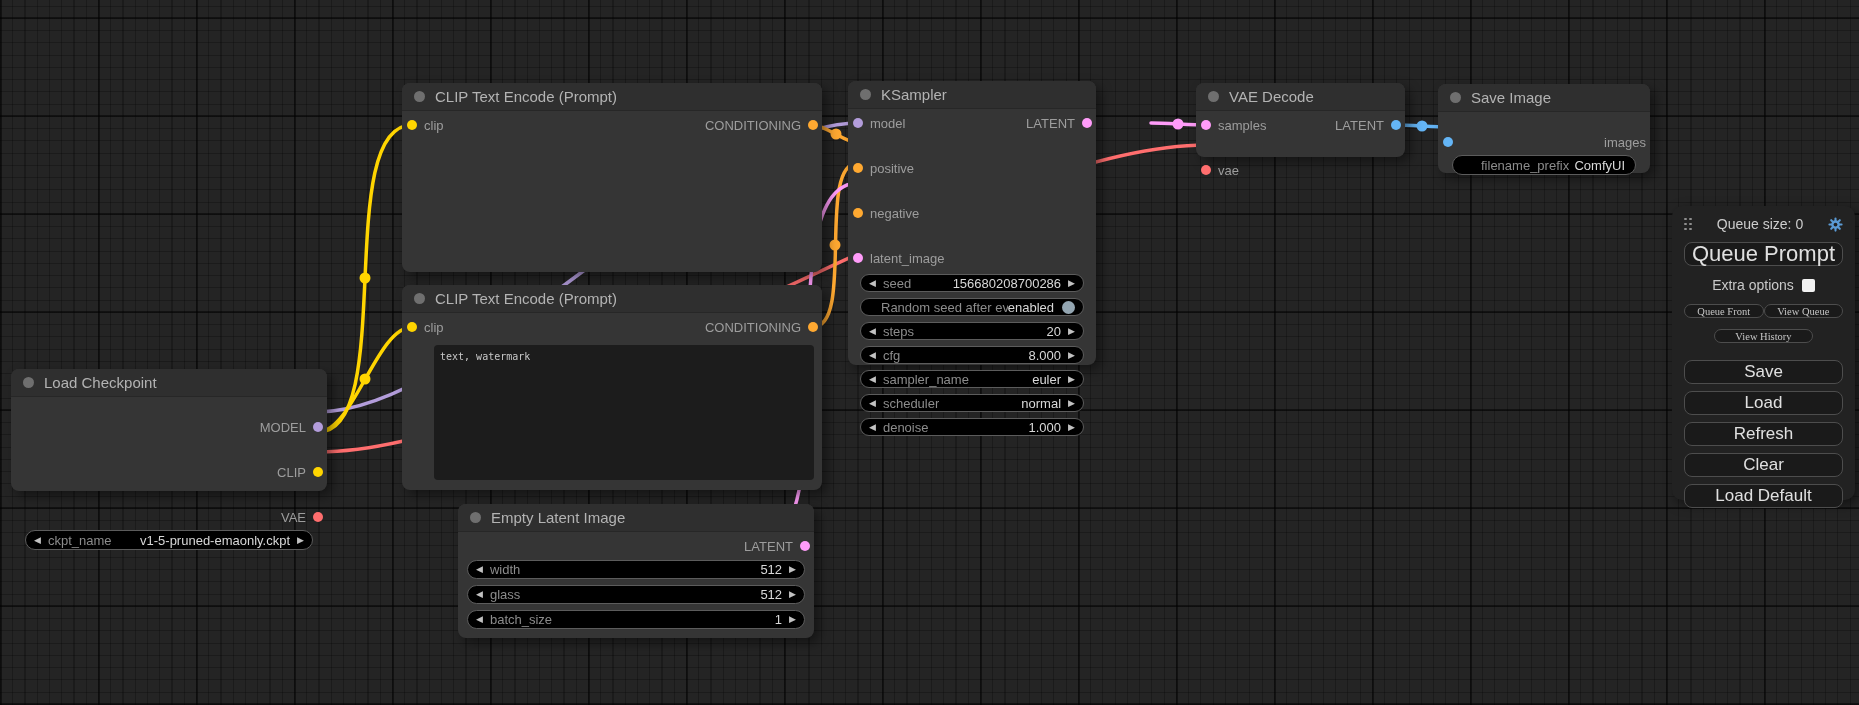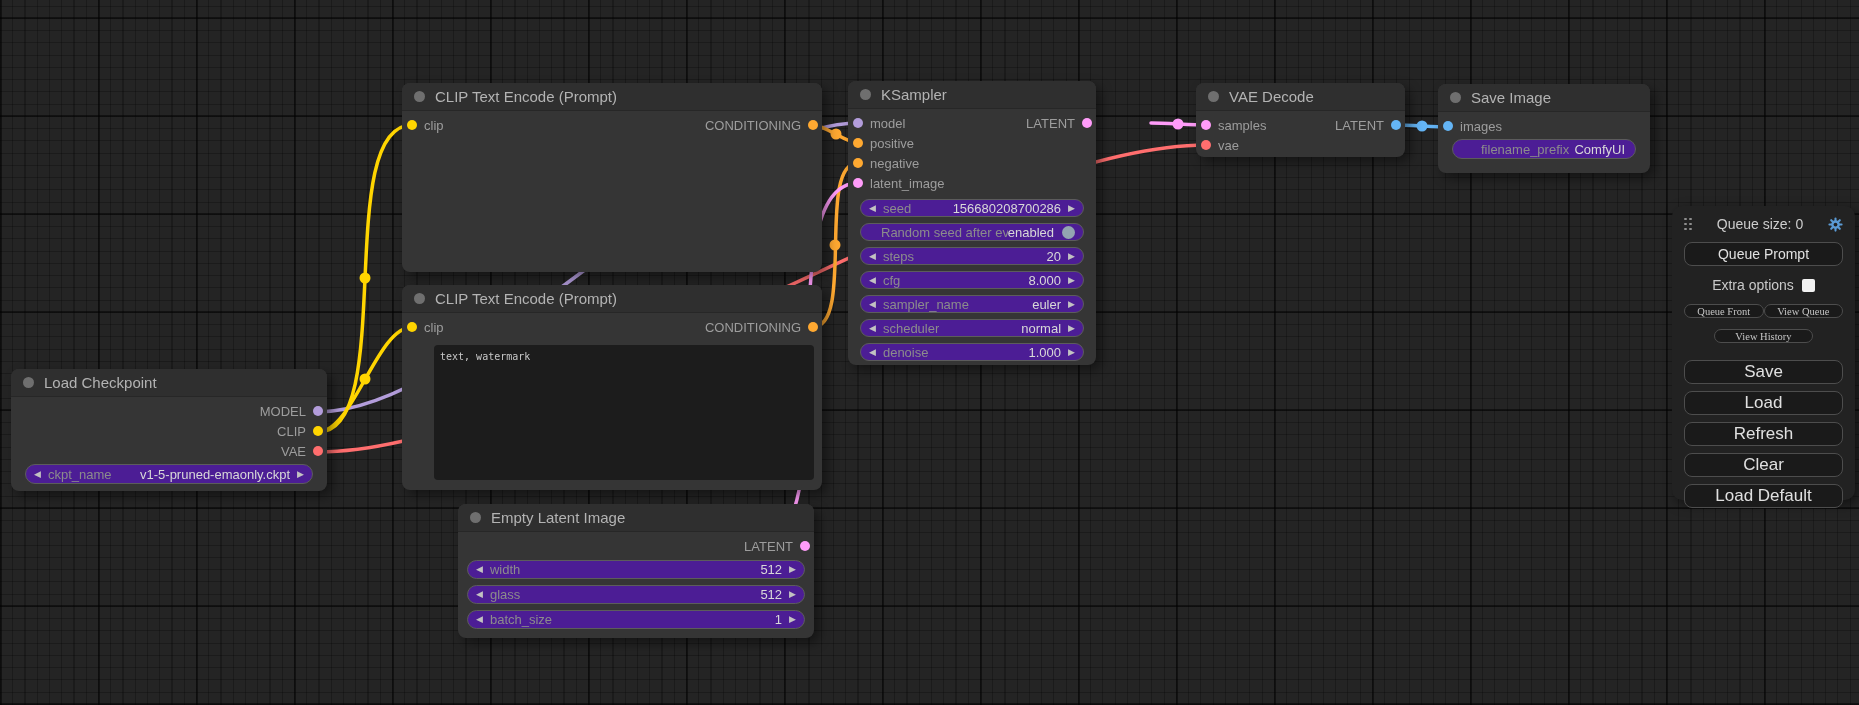--- a/index.html
+++ b/index.html
@@ -16,62 +16,62 @@
   svg.wires path{fill:none;stroke-width:3.5;stroke-linecap:round;}
 
   .node{position:absolute;z-index:2;background:#353535;border-radius:8px;
     box-shadow:5px 5px 12px rgba(0,0,0,.45);box-sizing:border-box;}
   .ntitle{height:27px;background:#2f2f2f;border-bottom:1px solid #272727;
     border-radius:8px 8px 0 0;display:flex;align-items:center;gap:10px;
     padding:0 12px;font-size:15px;color:#b3b3b3;white-space:nowrap;}
   .tdot{width:11px;height:11px;border-radius:50%;background:#6f6f6f;flex:none;}
 
   .srow{display:flex;align-items:center;height:20px;padding:0 4px 0 5px;
-    font-size:13px;color:#9d9d9d;white-space:nowrap;}
+    font-size:13px;color:#9d9d9d;white-space:nowrap;margin-top:25px;}
   .sdot{width:10px;height:10px;border-radius:50%;flex:none;}
   .sdot.in{margin-right:7px;}
   .sdot.out{margin-left:7px;}
   .spacer{margin-left:auto;}
   .c-model{background:#B39DDB;} .c-clip{background:#FFD500;}
   .c-vae{background:#FF6E6E;}   .c-cond{background:#FFA931;}
   .c-latent{background:#FF9CF9;}.c-image{background:#64B5F6;}
 
   .pill{display:flex;align-items:center;height:18px;margin:0 12px;
-    background:#4c1d95;border:1px solid #5c5c5c;border-radius:10px;
+    background:#000000;border:1px solid #5c5c5c;border-radius:10px;
     padding:0 8px;font-size:13px;box-sizing:border-box;white-space:nowrap;}
   .pill .arr{color:#c2c2c2;font-size:9px;flex:none;line-height:1;}
   .pill .plabel{color:#8c8c8c;margin-left:7px;overflow:hidden;}
   .pill .pvalue{margin-left:auto;color:#d8d8d8;margin-right:7px;}
   .pill.no-arrows{padding-left:28px;}
   .pill.no-arrows .plabel{margin-left:0;}
   .pill.no-arrows .pvalue{margin-right:2px;}
   .toggle-dot{width:13px;height:13px;border-radius:50%;background:#93a5b1;
     flex:none;margin-left:6px;}
 
   .ta{margin:8px;background:#1c1c1c;border-radius:4px;color:#c8c8c8;
     font-family:"DejaVu Sans Mono",monospace;font-size:10px;line-height:1.55;
     padding:4px 6px;white-space:pre-wrap;word-break:break-word;box-sizing:border-box;} .mt3{margin-top:3px;} .mt4{margin-top:4px;}
-  .mt5{margin-top:4px;}
+  .mt5{margin-top:20px;justify-content:space-between;}
   .wgap{margin-top:6px;text-align:center;}
 
   
   .qpanel{position:absolute;z-index:3;left:1672px;top:206px;width:183px;height:294px;
     background:#222;border-radius:10px;box-shadow:4px 4px 12px rgba(0,0,0,.5);
     box-sizing:border-box;padding:8px 12px;color:#cecece;}
   .qheader{display:flex;align-items:center;height:20px;}
   .dots{display:grid;grid-template-columns:repeat(2,3px);grid-auto-rows:3px;
     gap:2px;margin-right:auto;}
   .dots i{width:2.5px;height:2.5px;border-radius:50%;background:#8f8f8f;}
   .qsize{font-size:14px;color:#cdcdcd;margin:0 auto;}
   .gear{margin-left:auto;flex:none;}
   .qbtn{display:block;width:100%;height:24px;background:#1a1a1a;
     border:1px solid #4d4d4d;border-radius:8px;color:#e0e0e0;
     font-family:inherit;font-size:17px;line-height:20px;box-sizing:border-box;
     text-align:center;padding:0;}
-  .qbtn.big{font-size:14px;margin-top:8px;}
+  .qbtn.big{font-size:22px;margin-top:8px;}
   .extra-row{display:flex;align-items:center;justify-content:center;
     margin-top:11px;font-size:14px;color:#c9c9c9;}
   .checkbox{width:13px;height:13px;background:#f2f2f2;border-radius:2px;
     margin-left:8px;flex:none;}
   .small-row{display:flex;gap:0;margin-top:11px;font-family:Liberation Serif, serif;}
   .sbtn{flex:1;height:14px;background:#1a1a1a;border:1px solid #4d4d4d;
     border-radius:7px;color:#c6c6c6;font-family:inherit;font-size:10.5px;
     line-height:11px;padding:0;box-sizing:border-box;}
   .small-row.center{justify-content:center;}
   .small-row.center .sbtn{flex:0 0 62%;}

